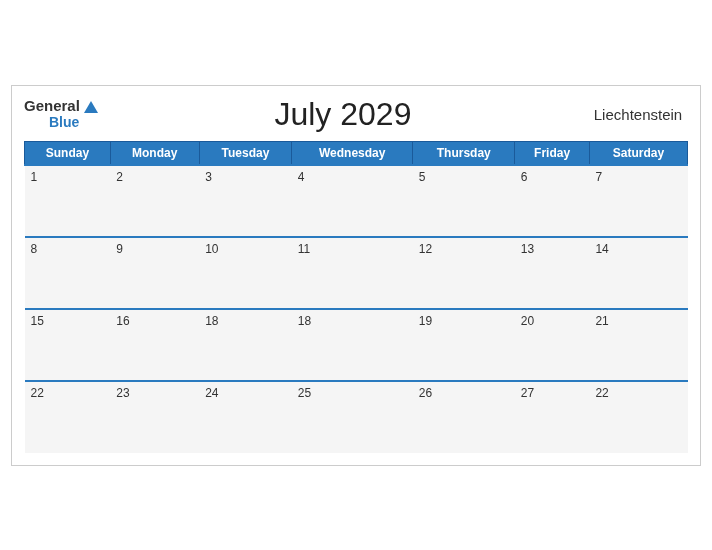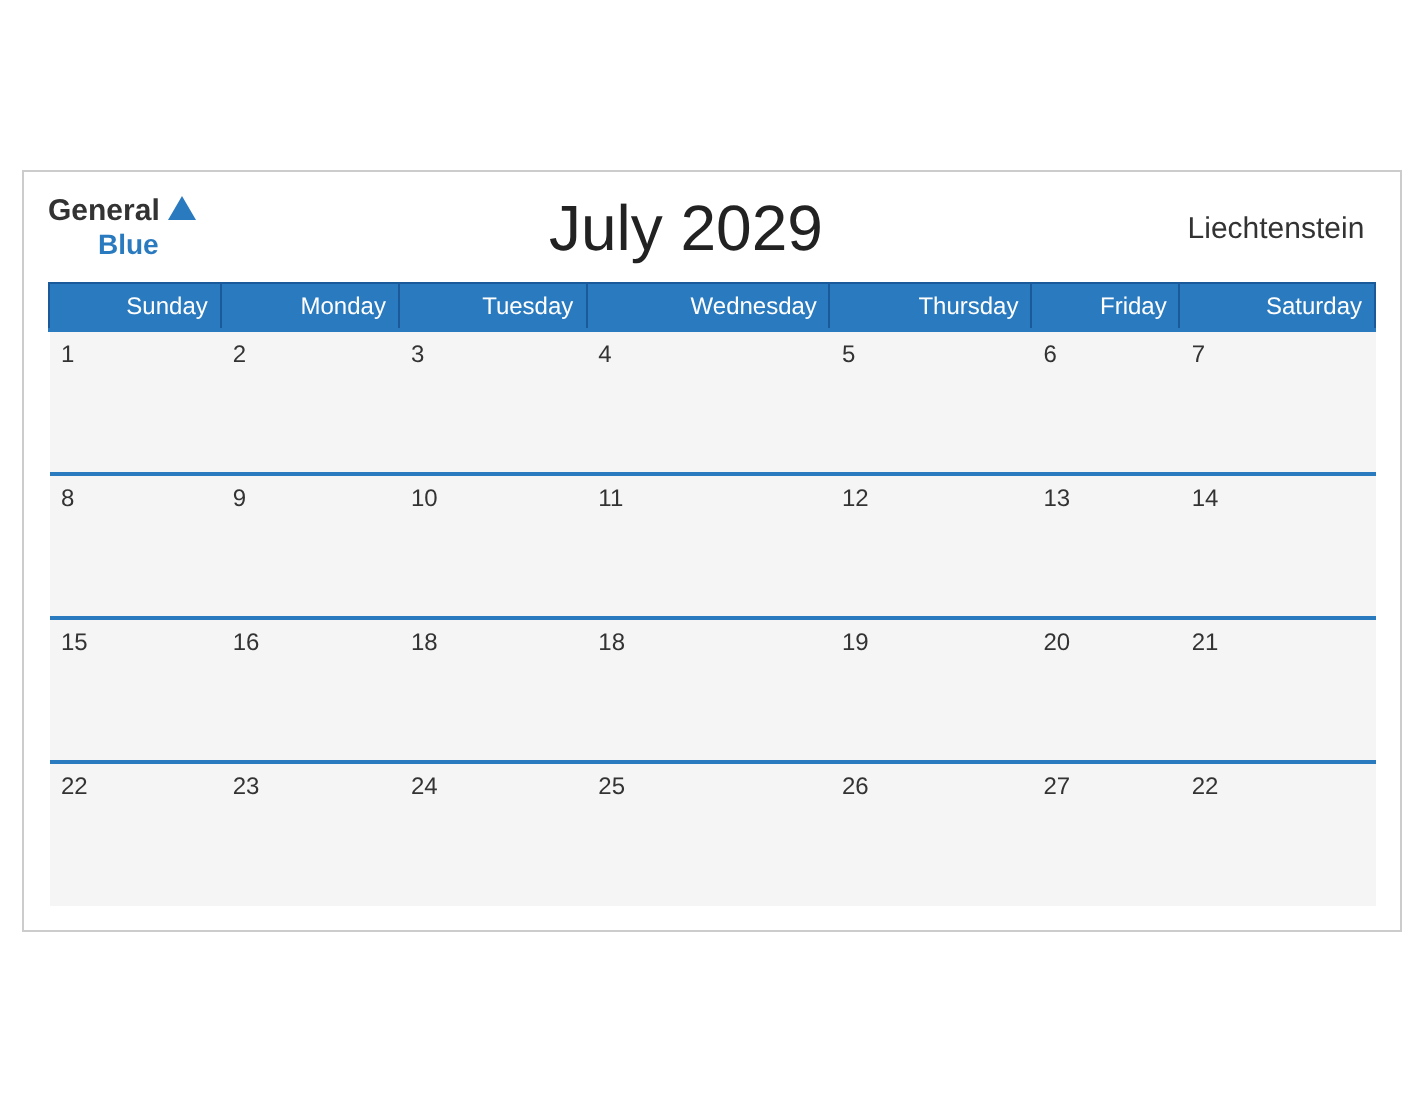--- a/index.html
+++ b/index.html
@@ -27,20 +27,21 @@
     .logo {
       display: flex;
       flex-direction: column;
       line-height: 1.1;
     }
     .logo-general {
       font-size: 15px;
       font-weight: bold;
       color: #333;
       display: flex;
+      align-items: center;
       gap: 2px;
     }
     .logo-triangle {
       width: 0;
       height: 0;
       border-left: 7px solid transparent;
       border-right: 7px solid transparent;
       border-bottom: 12px solid #2a7abf;
       display: inline-block;
       margin-left: 2px;
@@ -66,22 +67,22 @@
       min-width: 100px;
     }
     .calendar-grid {
       width: 100%;
       border-collapse: collapse;
     }
     .calendar-grid th {
       background: #2a7abf;
       color: #fff;
       font-size: 12px;
-      font-weight: normal;
-      text-align: right;
+      font-weight: bold;
+      text-align: center;
       padding: 4px 6px;
       border: 1px solid #1a5a9a;
     }
     .calendar-grid td {
       vertical-align: top;
       padding: 4px 6px 0 6px;
       height: 72px;
       border: none;
       background: #f5f5f5;
       font-size: 12px;

